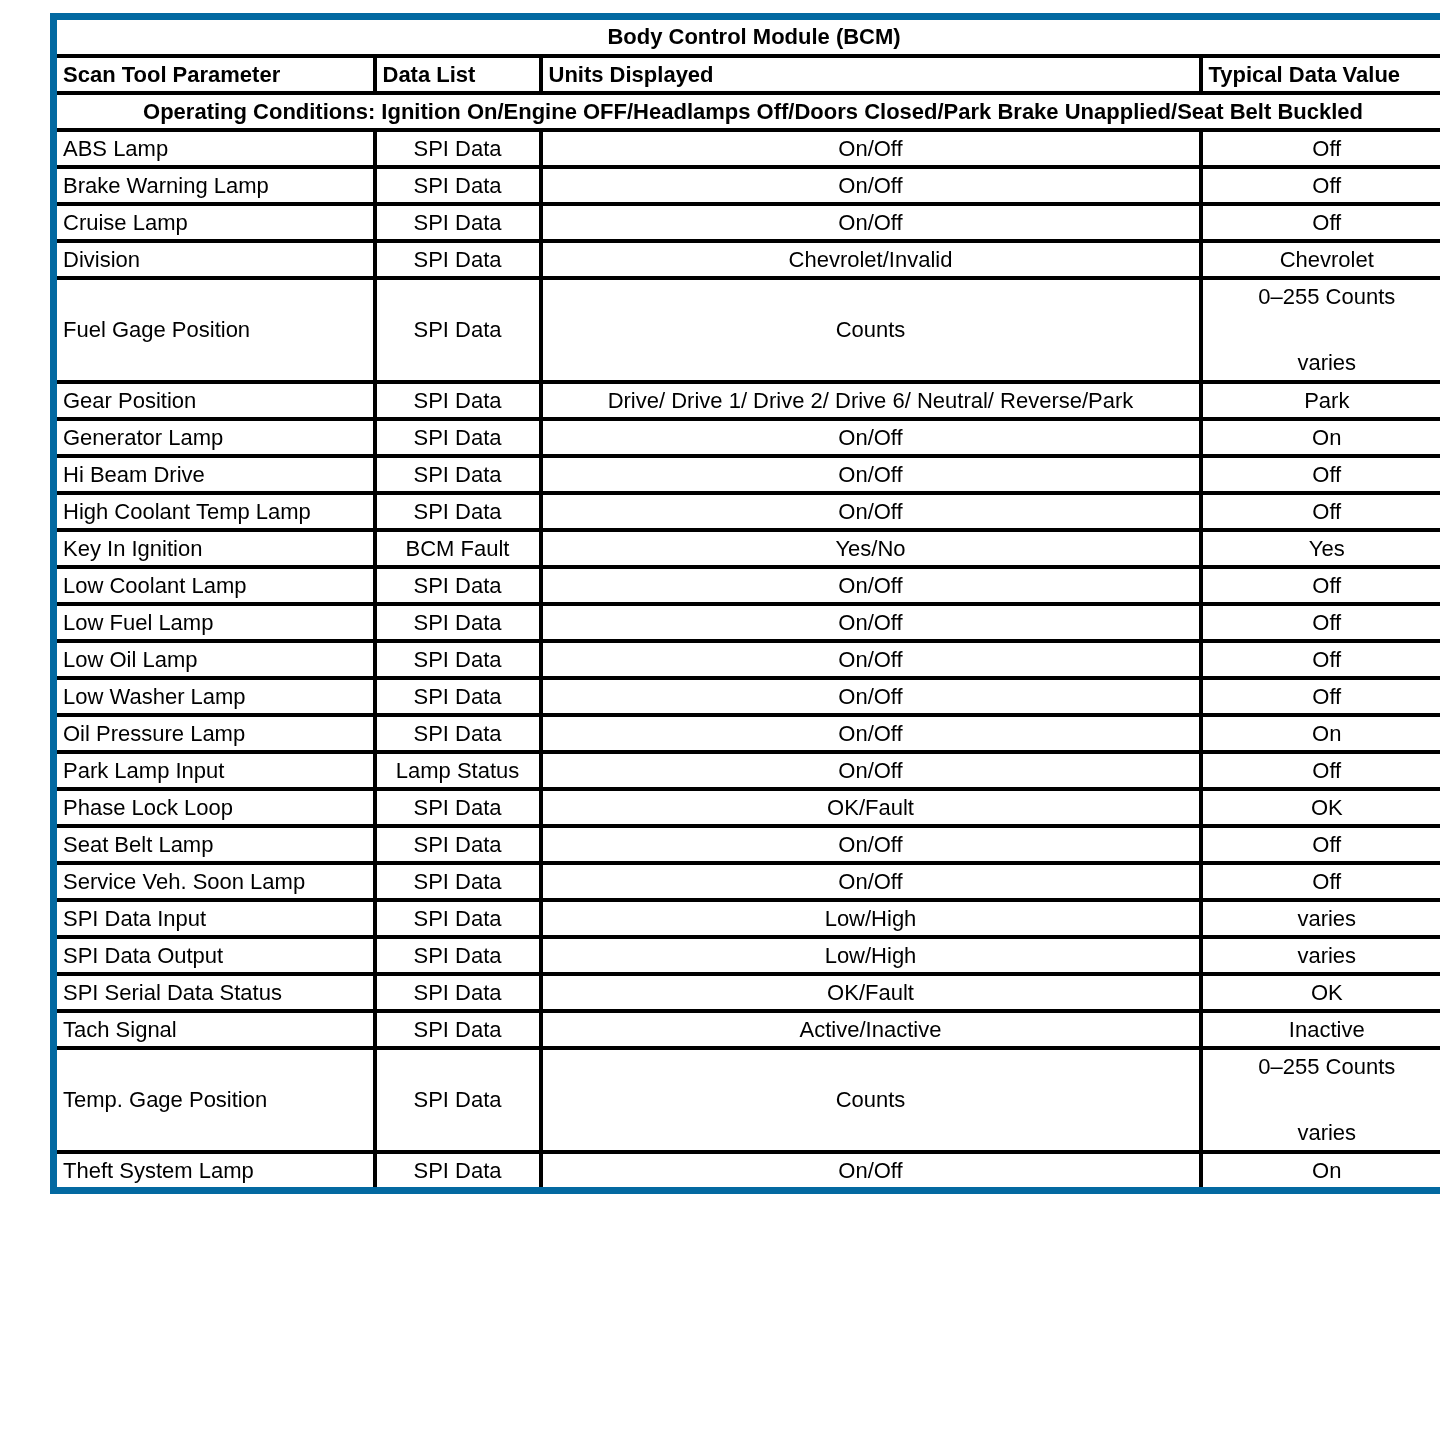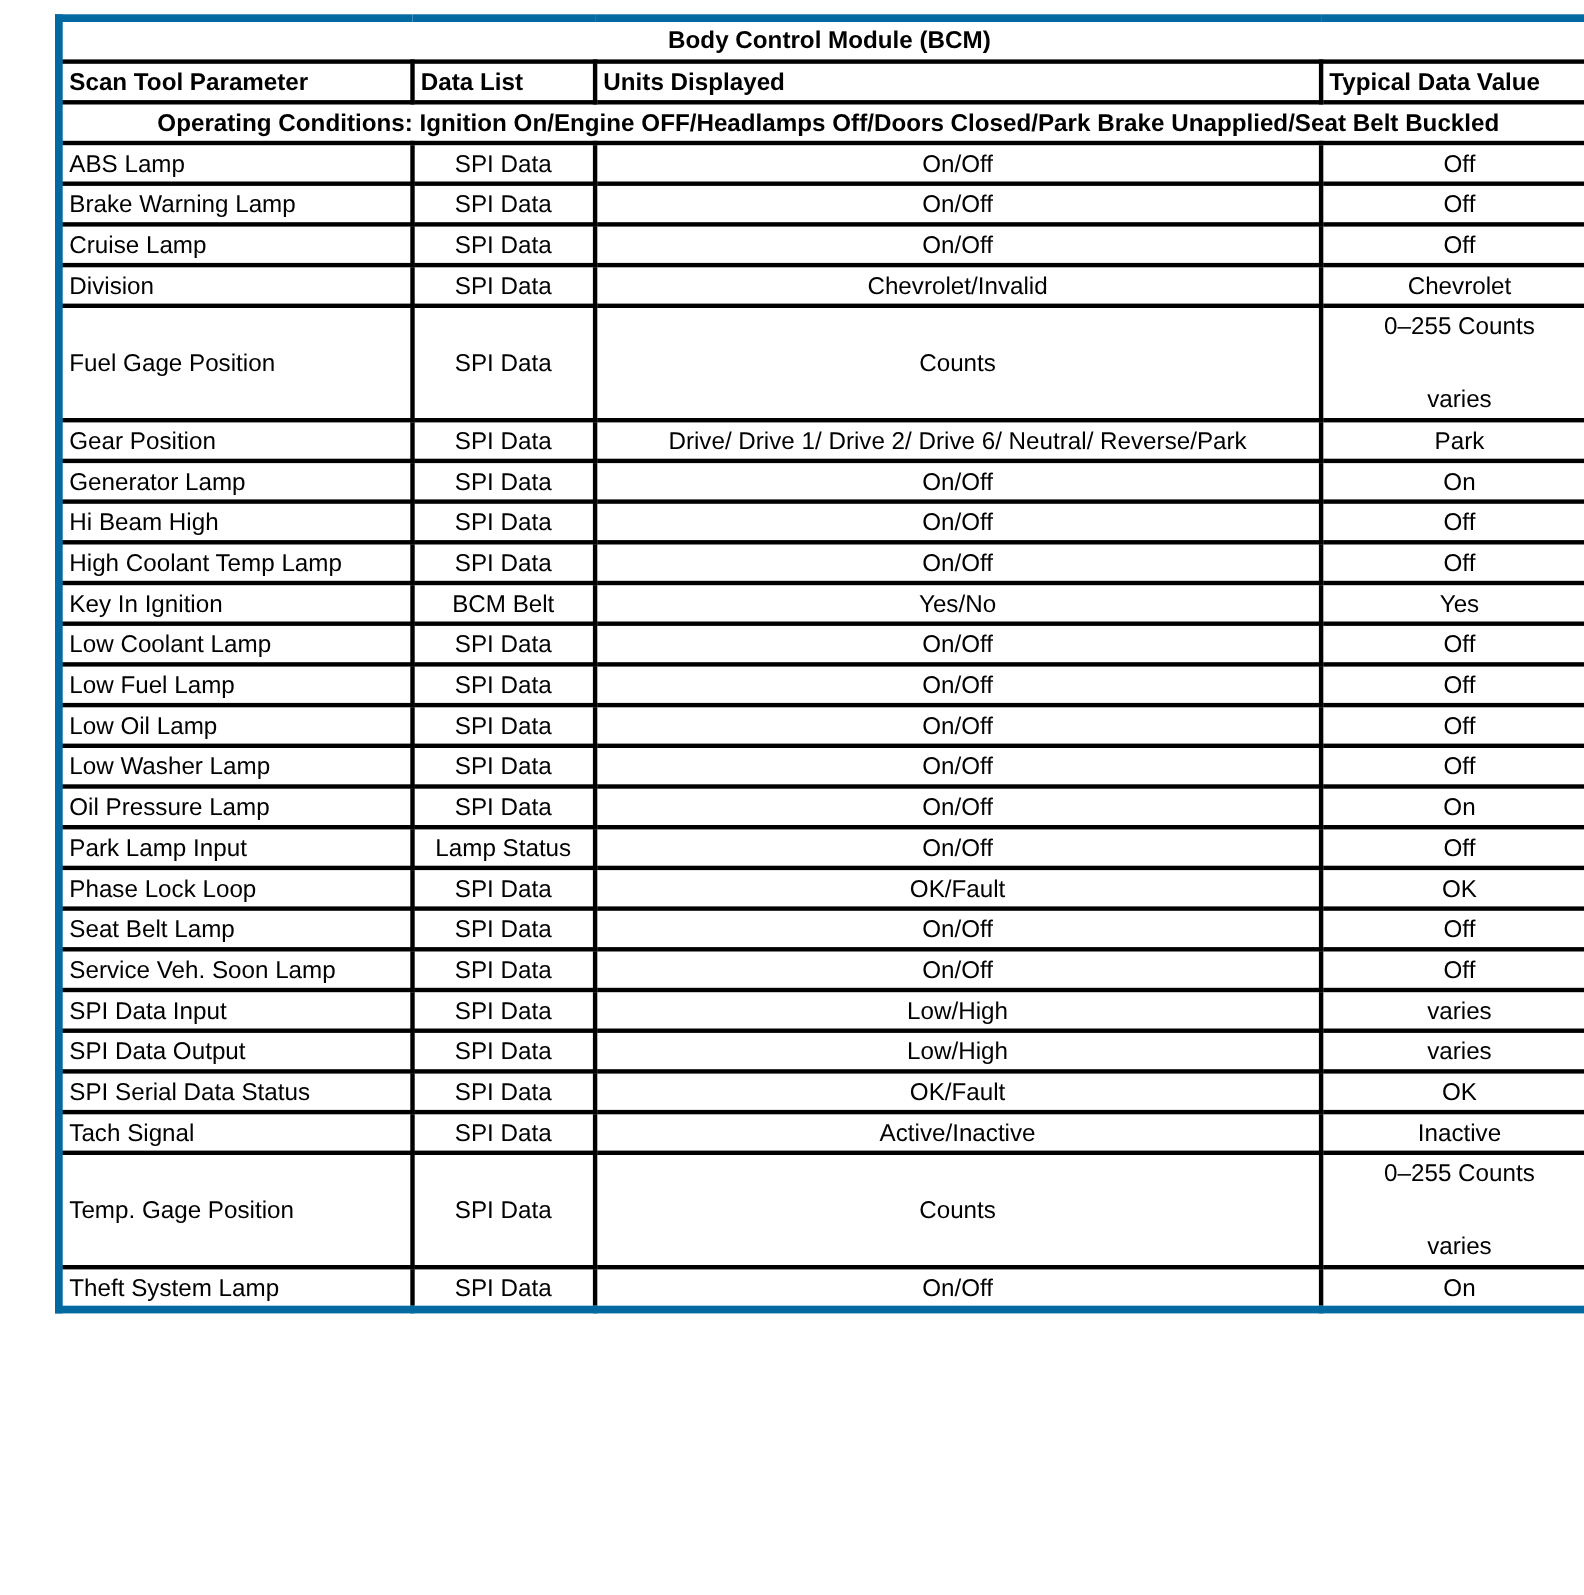--- a/index.html
+++ b/index.html
@@ -88,34 +88,34 @@
         <td class="center">Drive/ Drive 1/ Drive 2/ Drive 6/ Neutral/ Reverse/Park</td>
         <td class="center">Park</td>
       </tr>
       <tr>
         <td class="param">Generator Lamp</td>
         <td class="center">SPI Data</td>
         <td class="center">On/Off</td>
         <td class="center">On</td>
       </tr>
       <tr>
-        <td class="param">Hi Beam High</td>
+        <td class="param">Hi Beam Drive</td>
         <td class="center">SPI Data</td>
         <td class="center">On/Off</td>
         <td class="center">Off</td>
       </tr>
       <tr>
         <td class="param">High Coolant Temp Lamp</td>
         <td class="center">SPI Data</td>
         <td class="center">On/Off</td>
         <td class="center">Off</td>
       </tr>
       <tr>
         <td class="param">Key In Ignition</td>
-        <td class="center">BCM Belt</td>
+        <td class="center">BCM Fault</td>
         <td class="center">Yes/No</td>
         <td class="center">Yes</td>
       </tr>
       <tr>
         <td class="param">Low Coolant Lamp</td>
         <td class="center">SPI Data</td>
         <td class="center">On/Off</td>
         <td class="center">Off</td>
       </tr>
       <tr>

